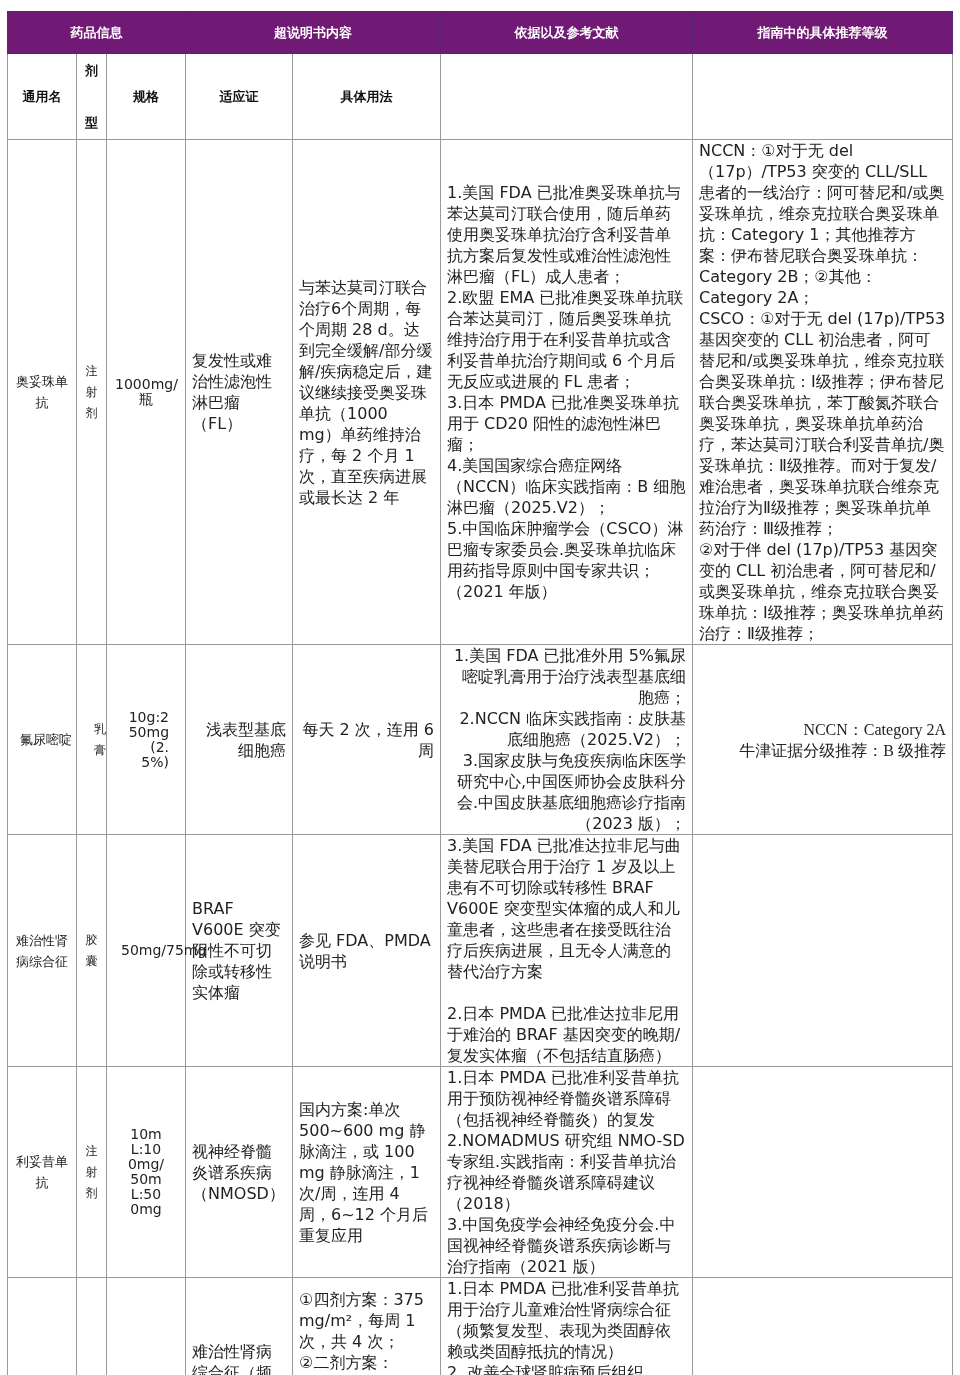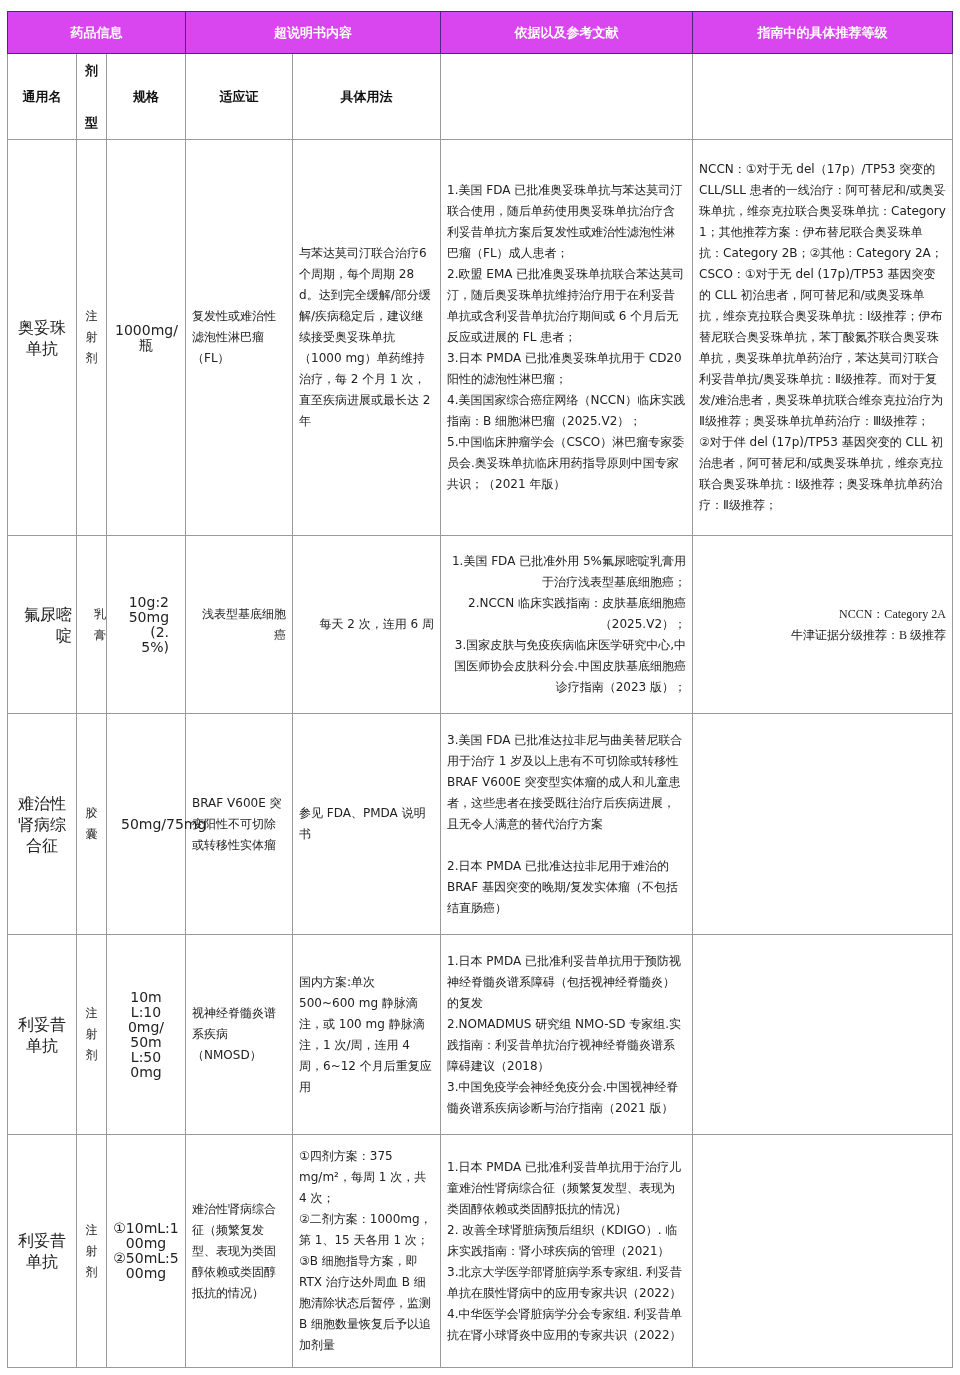--- a/index.html
+++ b/index.html
@@ -1,27 +1,27 @@
 <!DOCTYPE html>
 <html><head>
 <meta charset="utf-8">
 <style>
   html, body { margin: 0; padding: 0; background: #ffffff; }
   body { width: 960px; height: 1375px; position: relative; overflow: hidden;
          font-family: "DejaVu Sans", "Liberation Sans", sans-serif; color: #222; }
   table { position: absolute; left: 7px; top: 11px; width: 945px; border-collapse: collapse;
           table-layout: fixed; }
   td, th { border: 1px solid #9a9a9a; padding: 0; vertical-align: middle; }
-  th.grp { background: #d946ef; color: #ffffff; height: 41px; font-size: 13px; font-weight: bold;
+  th.grp { background: #701a75; color: #ffffff; height: 41px; font-size: 13px; font-weight: bold;
            text-align: center; border-color: #55237f; }
   td.sub { height: 85px; font-size: 13px; font-weight: bold; text-align: center; color: #111; }
   td.sub.vert { line-height: 26px; }
   td.c { font-size: 14px; text-align: center; line-height: 15px; }
-  td.l { font-size: 12px; text-align: left; line-height: 21px; padding: 0 6px; }
-  td.name { font-size: 16px; text-align: center; line-height: 21px; padding: 0 4px; }
+  td.l { font-size: 16px; text-align: left; line-height: 21px; padding: 0 6px; }
+  td.name { font-size: 13px; text-align: center; line-height: 21px; padding: 0 4px; }
   td.form { font-size: 12px; text-align: center; line-height: 21px; }
   .ref { white-space: pre-wrap; }
   .serif { font-family: "Liberation Serif", "DejaVu Serif", serif; font-size: 13px; }
   tr.r1 td { height: 395px; }
   tr.r2 td { height: 177px; text-align: right; }
   tr.r3 td { height: 220px; }
   tr.r4 td { height: 199px; }
   tr.r5 td { height: 232px; }
 </style>
 </head>

